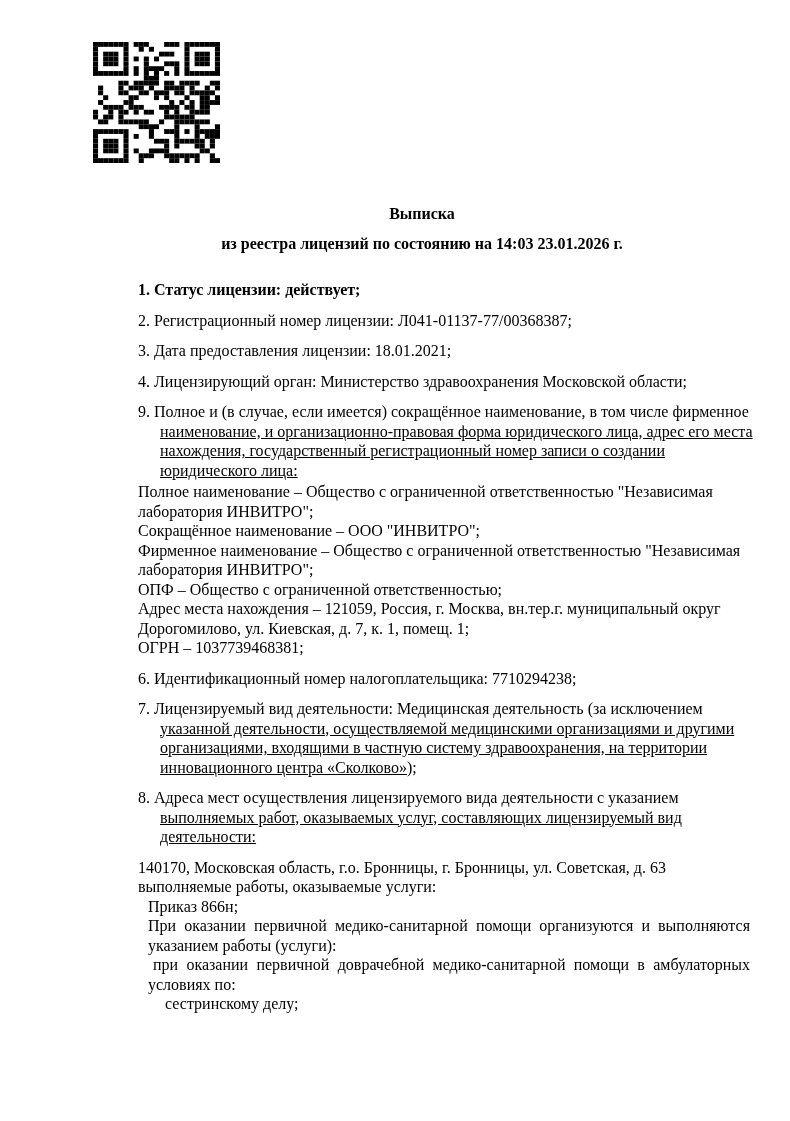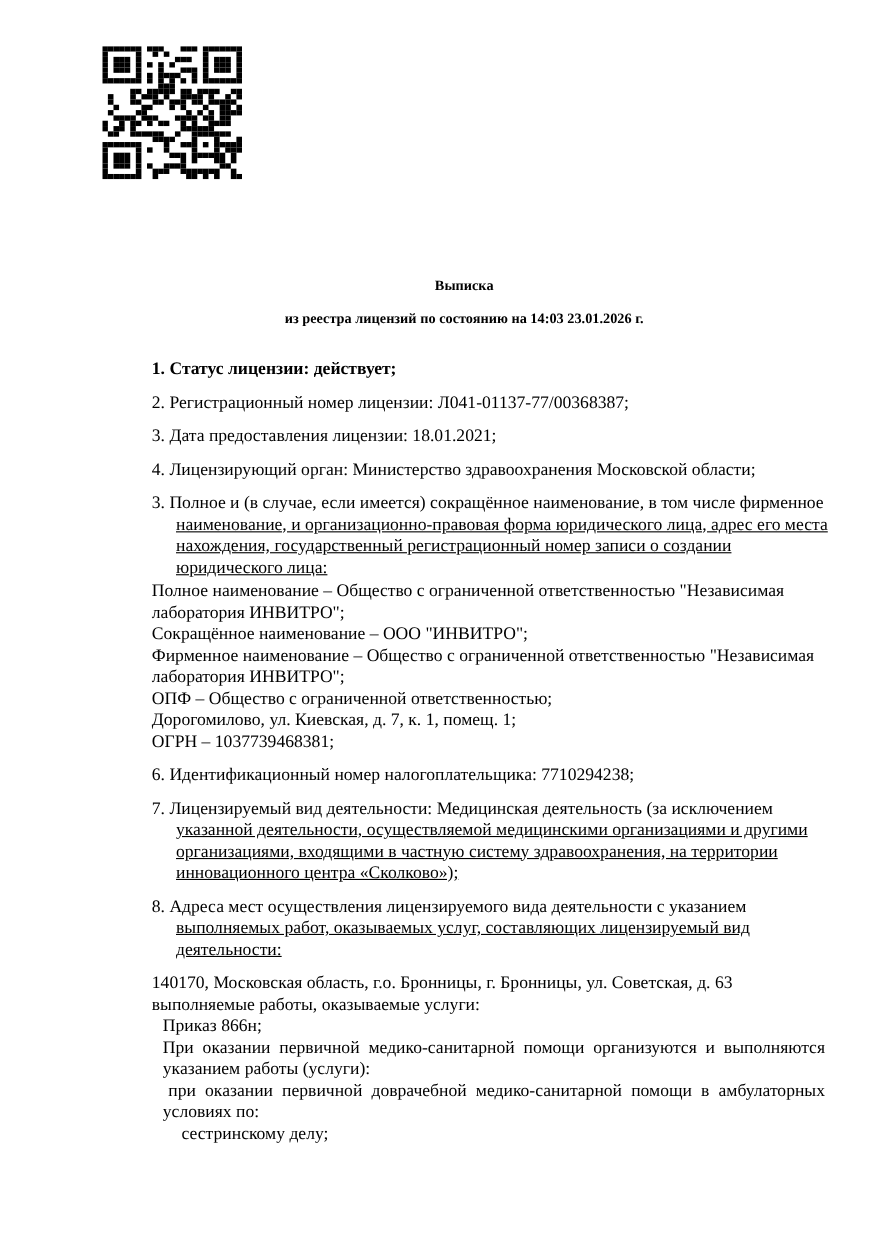--- a/index.html
+++ b/index.html
@@ -25,23 +25,22 @@
     left: 138px; top: 203px;
     width: 612px;
     font-size: 16px;
     line-height: 19.5px;
   }
 
   .title-wrap {
     text-align: center;
     padding-right: 44px; 
     font-weight: bold;
-    font-size: 13px;
+    font-size: 16px;
     line-height: 22px;
-    margin-top: 46px;
   }
   .doc-subtitle { margin-top: 8px; }
 
   .doc-body { margin-top: 25px; }
 
   .para { margin-top: 11px; }
   .para:first-child { margin-top: 0; font-weight: bold; }
   .para.tight { margin-top: 2px; }
 
   .line { white-space: nowrap; }
@@ -391,32 +390,33 @@
         <div class="para">
           <div class="line">2. Регистрационный номер лицензии: Л041-01137-77/00368387;</div>
         </div>
         <div class="para">
           <div class="line">3. Дата предоставления лицензии: 18.01.2021;</div>
         </div>
         <div class="para">
           <div class="line">4. Лицензирующий орган: Министерство здравоохранения Московской области;</div>
         </div>
         <div class="para">
-          <div class="line">3. Полное и (в случае, если имеется) сокращённое наименование, в том числе фирменное</div>
+          <div class="line">9. Полное и (в случае, если имеется) сокращённое наименование, в том числе фирменное</div>
           <div class="line ind-hang">наименование, и организационно-правовая форма юридического лица, адрес его места</div>
           <div class="line ind-hang">нахождения, государственный регистрационный номер записи о создании</div>
           <div class="line ind-hang">юридического лица:</div>
         </div>
         <div class="para tight">
           <div class="line">Полное наименование – Общество с ограниченной ответственностью "Независимая</div>
           <div class="line">лаборатория ИНВИТРО";</div>
           <div class="line">Сокращённое наименование – ООО "ИНВИТРО";</div>
           <div class="line">Фирменное наименование – Общество с ограниченной ответственностью "Независимая</div>
           <div class="line">лаборатория ИНВИТРО";</div>
           <div class="line">ОПФ – Общество с ограниченной ответственностью;</div>
+          <div class="line">Адрес места нахождения – 121059, Россия, г. Москва, вн.тер.г. муниципальный округ</div>
           <div class="line">Дорогомилово, ул. Киевская, д. 7, к. 1, помещ. 1;</div>
           <div class="line">ОГРН – 1037739468381;</div>
         </div>
         <div class="para">
           <div class="line">6. Идентификационный номер налогоплательщика: 7710294238;</div>
         </div>
         <div class="para">
           <div class="line">7. Лицензируемый вид деятельности: Медицинская деятельность (за исключением</div>
           <div class="line ind-hang">указанной деятельности, осуществляемой медицинскими организациями и другими</div>
           <div class="line ind-hang">организациями, входящими в частную систему здравоохранения, на территории</div>

